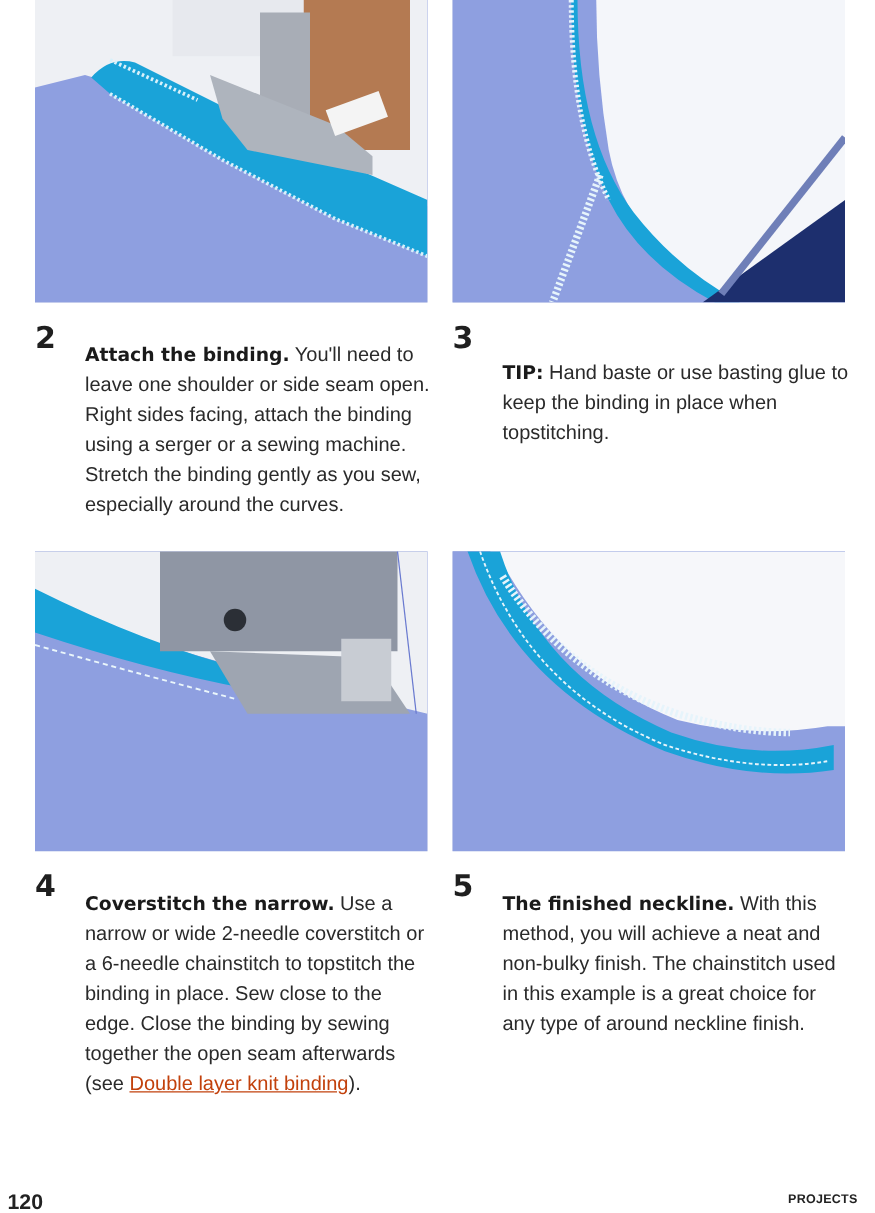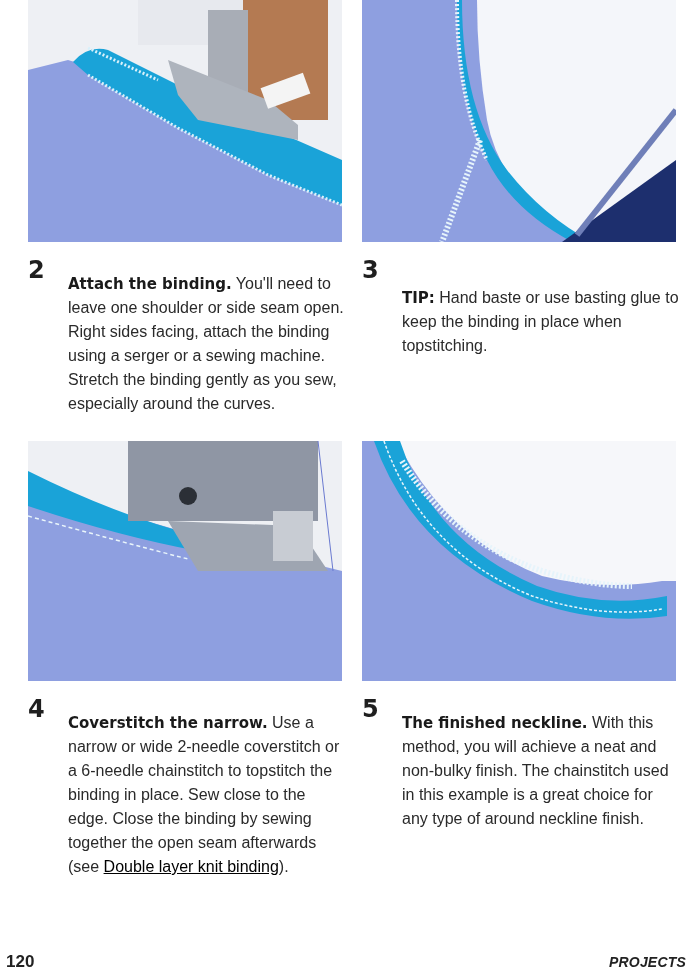--- a/index.html
+++ b/index.html
@@ -18,24 +18,24 @@
   .step .body { position: absolute; left: 40px; top: 16px; font-size: 16px; line-height: 24px;
                 color: #2a2a2a; }
   .step .body b { font-family: "DejaVu Sans", sans-serif; font-weight: bold; font-size: 15px;
                   color: #1a1a1a; }
   .step p { margin: 0; }
   .step p.tip { margin-top: 14px; }
   #s2 { left: 28px; top: 256px; width: 320px; }
   #s3 { left: 362px; top: 256px; width: 320px; }
   #s4 { left: 28px; top: 695px; width: 320px; }
   #s5 { left: 362px; top: 695px; width: 320px; }
-  a.link { color: #000000; text-decoration: underline; }
+  a.link { color: #c2410c; text-decoration: underline; }
 
   .footer-left { position: absolute; left: 6px; top: 952px; font-weight: bold; font-size: 17px; color: #222; }
-  .footer-right { position: absolute; right: 14px; top: 954px; font-weight: bold; font-size: 14px; color: #222; letter-spacing: 0.2px; font-style: italic; }
+  .footer-right { position: absolute; right: 14px; top: 954px; font-weight: bold; font-size: 10px; color: #222; letter-spacing: 0.2px; }
 </style>
 </head>
 <body>
 
 <div class="photo" id="p1">
   <svg viewBox="0 0 314 242" preserveAspectRatio="none">
     <rect width="314" height="242" fill="#eef0f4"></rect>
     <path d="M0 70 L40 60 L140 90 L240 140 L314 165 L314 242 L0 242 Z" fill="#8e9fe0"></path>
     <path d="M45 62 Q60 45 80 50 L200 110 L314 160 L314 205 L240 175 L150 128 L60 75 Z" fill="#1aa3d8"></path>
     <path d="M60 75 L150 128 L240 175 L314 205" stroke="#d8f1fb" stroke-width="3" fill="none" stroke-dasharray="2 2"></path>

